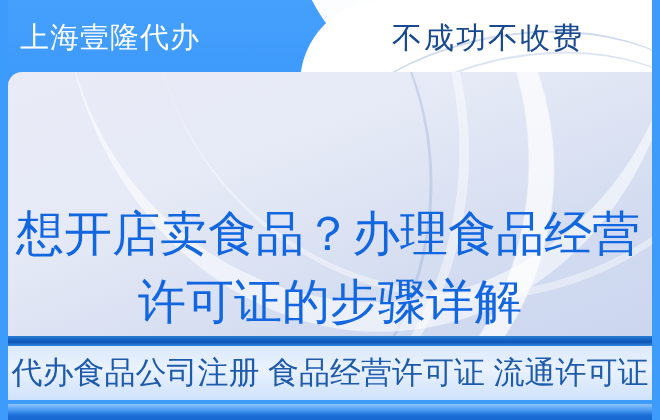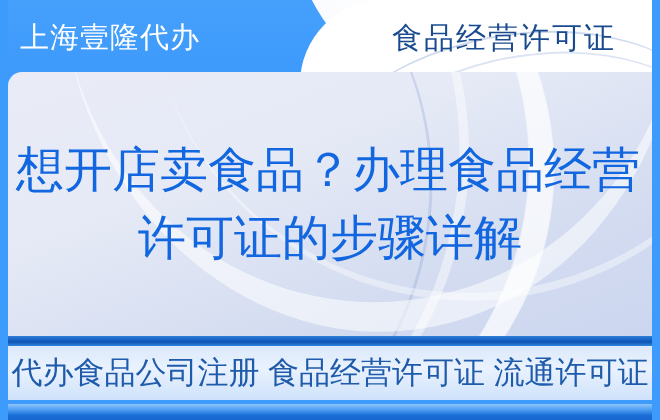--- a/index.html
+++ b/index.html
@@ -95,21 +95,21 @@
   }
   .panel-arc-5{
     position:absolute;left:-10px;top:-150px;width:430px;height:560px;
     border-right:3px solid rgba(150,170,212,0.35);
     border-radius:0 54% 54% 0 / 0 50% 50% 0;
     transform:rotate(9deg);
   }
 
   .headline{
     position:absolute;left:0;top:0;width:644px;height:264px;
-    display:flex;flex-direction:column;justify-content:center;align-items:center;
+    display:flex;flex-direction:column;justify-content:flex-end;align-items:center;
     z-index:5;
   }
   .headline-line{
     font-size:48px;line-height:68px;color:#1266e0;
     white-space:nowrap;letter-spacing:0px;text-align:center;
   }
   .headline-line.l1{margin-left:-4px;}
   .headline-line.l2{margin-left:0px;}
 
   
@@ -149,21 +149,21 @@
   <div class="top-band">
     <div class="logo-text">上海壹隆代办</div>
   </div>
 
   <div class="white-swoosh"></div>
   <div class="white-swoosh-2"></div>
   <div class="white-swoosh-3"></div>
   <div class="swoosh-arc-a"></div>
   <div class="swoosh-arc-b"></div>
 
-  <div class="tagline">食品经营许可证</div>
+  <div class="tagline">不成功不收费</div>
 
   <div class="main-panel">
     <div class="panel-arc-1"></div>
     <div class="panel-arc-2"></div>
     <div class="panel-arc-5"></div>
     <div class="panel-arc-3"></div>
     <div class="panel-arc-4"></div>
 
     <div class="headline">
       <div class="headline-line l1">想开店卖食品？办理食品经营</div>

